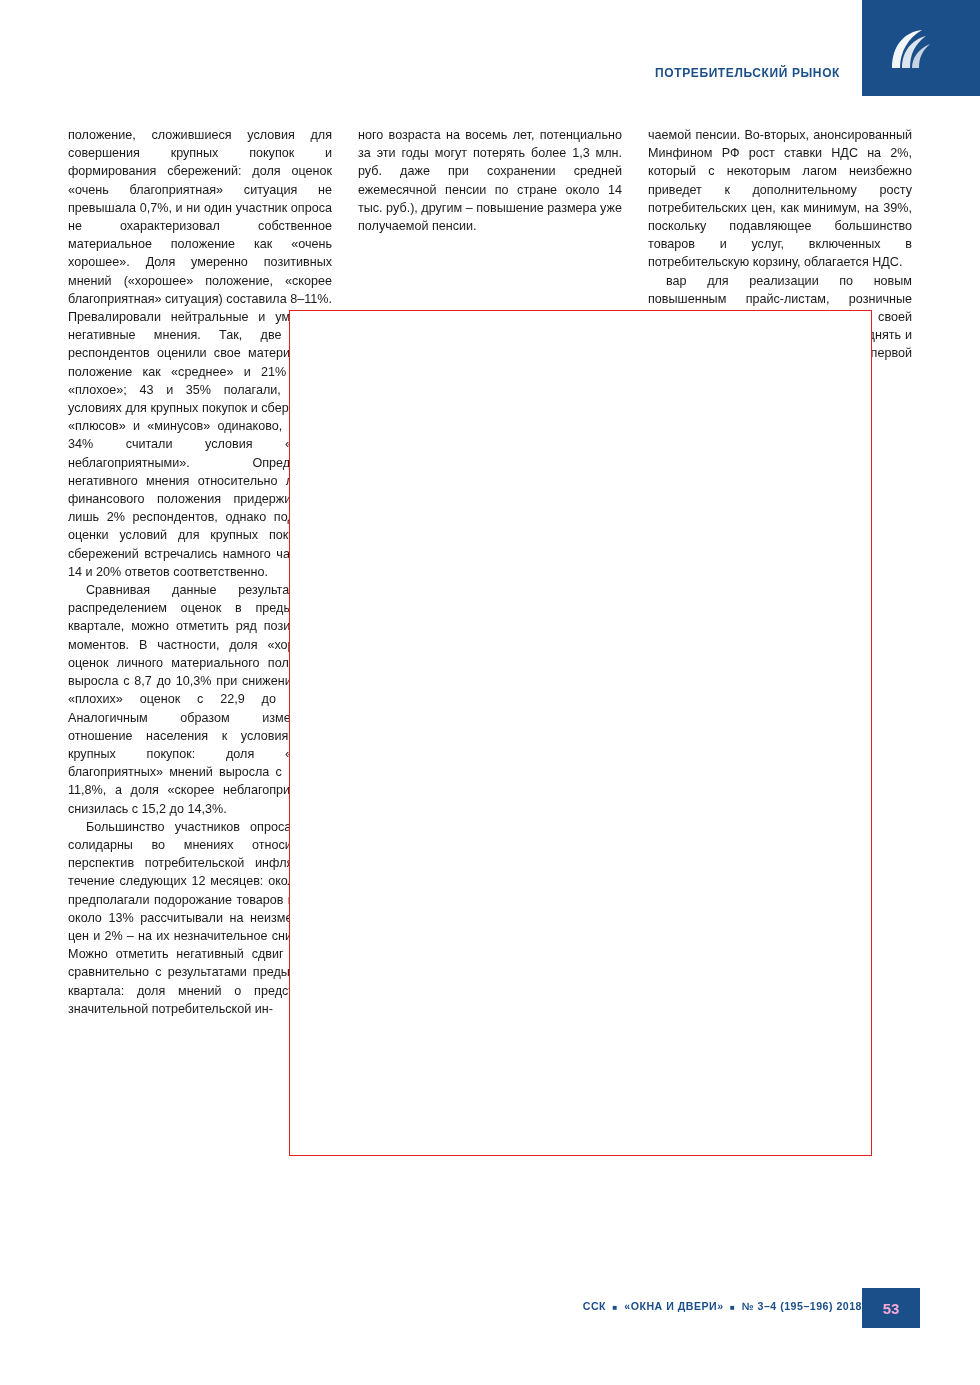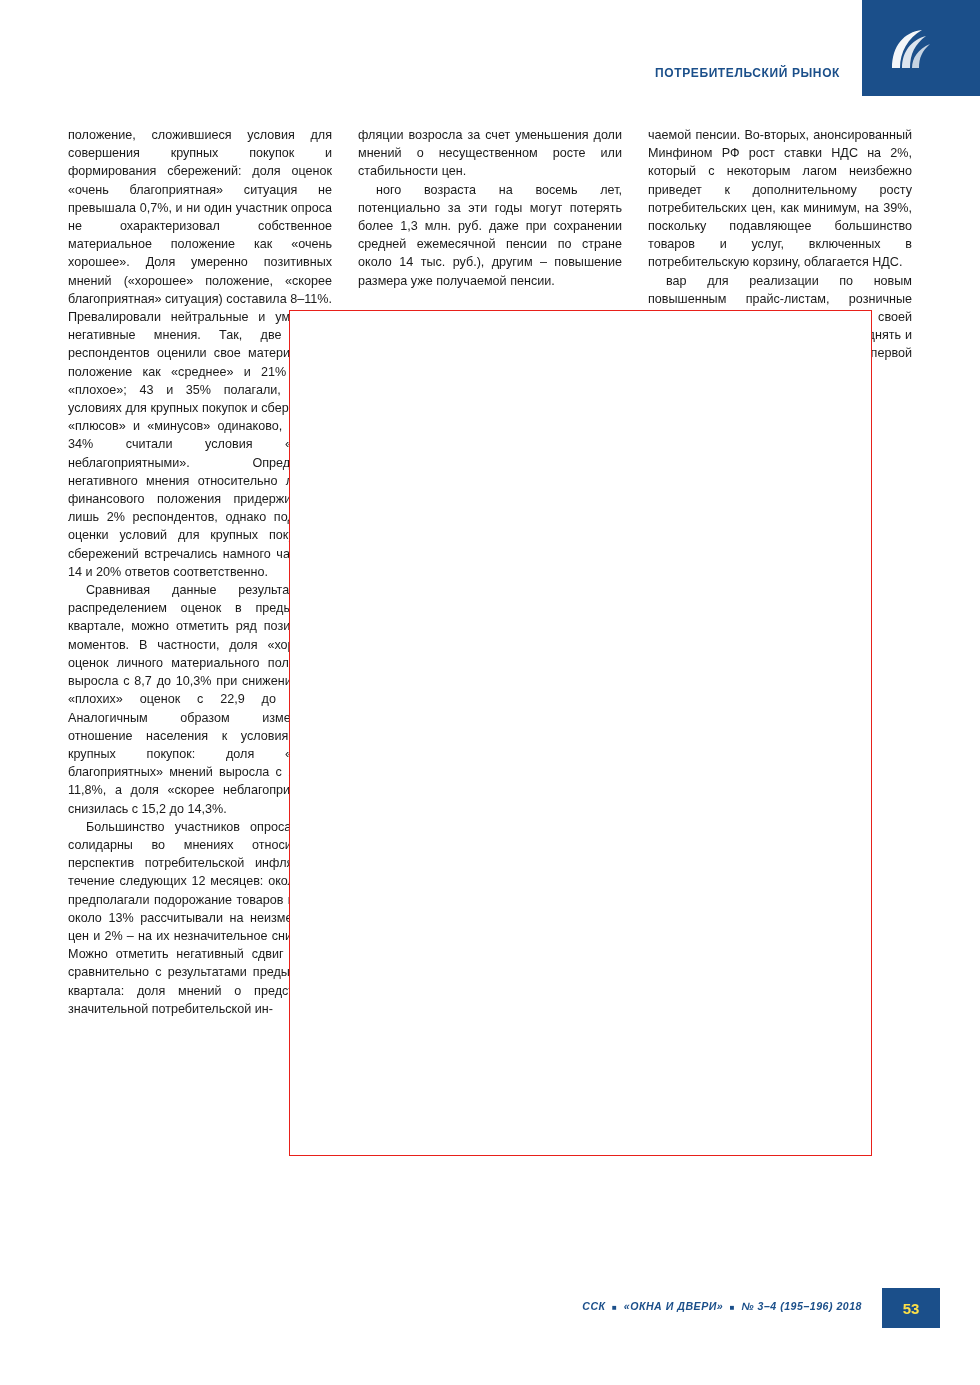--- a/index.html
+++ b/index.html
@@ -99,42 +99,40 @@
   }
   .footer-line {
     position: absolute;
     right: 118px;
     top: 12px;
     font-size: 10.6px;
     font-weight: bold;
     letter-spacing: 0.5px;
     color: #1b4f8a;
     white-space: nowrap;
-    font-style: italic;
   }
   .footer-sep {
     color: #1b4f8a;
     font-size: 8px;
     vertical-align: middle;
     padding: 0 3px;
   }
   .page-number-box {
     position: absolute;
     left: 862px;
     top: 0px;
     width: 58px;
     height: 40px;
     background: #1b4f8a;
-    color: #fde047;
+    color: #f9a8d4;
     font-size: 15px;
     font-weight: bold;
     display: flex;
     align-items: center;
     justify-content: center;
-    margin-left: 20px;
   }
 </style>
 </head>
 <body>
 
 <div class="header-band">
   <div class="logo-block">
     <svg class="logo-mark" viewBox="0 0 46 44">
       <path d="M4 40 C4 18, 16 4, 34 2 C20 10, 12 24, 12 40 Z" fill="#ffffff" opacity="0.95"></path>
       <path d="M14 40 C14 24, 23 12, 38 8 C27 16, 22 26, 22 40 Z" fill="#ffffff" opacity="0.85"></path>
@@ -146,21 +144,20 @@
 
 <div class="columns">
 
   <div class="col">
     <p>положение, сложившиеся условия для совершения крупных покупок и формирования сбережений: доля оценок «очень благоприятная» ситуация не превышала 0,7%, и ни один участник опроса не охарактеризовал собственное материальное положение как «очень хорошее». Доля умеренно позитивных мнений («хорошее» положение, «скорее благоприятная» ситуация) составила 8–11%. Превалировали нейтральные и умеренно негативные мнения. Так, две трети респондентов оценили свое материальное положение как «среднее» и 21% – как «плохое»; 43 и 35% полагали, что в условиях для крупных покупок и сбережений «плюсов» и «минусов» одинаково, а 29 и 34% считали условия «скорее неблагоприятными». Определенно негативного мнения относительно личного финансового положения придерживались лишь 2% респондентов, однако подобные оценки условий для крупных покупок и сбережений встречались намного чаще – в 14 и 20% ответов соответственно.</p>
     <p>Сравнивая данные результаты с распределением оценок в предыдущем квартале, можно отметить ряд позитивных моментов. В частности, доля «хороших» оценок личного материального положения выросла с 8,7 до 10,3% при снижении доли «плохих» оценок с 22,9 до 21,1%. Аналогичным образом изменилось отношение населения к условиям для крупных покупок: доля «скорее благоприятных» мнений выросла с 11,4 до 11,8%, а доля «скорее неблагоприятных» снизилась с 15,2 до 14,3%.</p>
     <p>Большинство участников опроса были солидарны во мнениях относительно перспектив потребительской инфляции в течение следующих 12 месяцев: около 85% предполагали подорожание товаров и услуг, около 13% рассчитывали на неизменность цен и 2% – на их незначительное снижение. Можно отметить негативный сдвиг оценок сравнительно с результатами предыдущего квартала: доля мнений о предстоящей значительной потребительской ин-</p>
   </div>
 
   <div class="col">
-    <p>фляции возросла за счет уменьшения доли мнений о несущественном росте или стабильности цен.</p>
     <p>ного возраста на восемь лет, потенциально за эти годы могут потерять более 1,3 млн. руб. даже при сохранении средней ежемесячной пенсии по стране около 14 тыс. руб.), другим – повышение размера уже получаемой пенсии.</p>
   </div>
 
   <div class="col">
     <p>чаемой пенсии. Во-вторых, анонсированный Минфином РФ рост ставки НДС на 2%, который с некоторым лагом неизбежно приведет к дополнительному росту потребительских цен, как минимум, на 39%, поскольку подавляющее большинство товаров и услуг, включенных в потребительскую корзину, облагается НДС.</p>
     <p>вар для реализации по новым повышенным прайс-листам, розничные организации для сохранения своей рентабельности будут вынуждены поднять и цены продаж. Однако для товаров первой необходимости</p>
   </div>
 
 </div>
 

